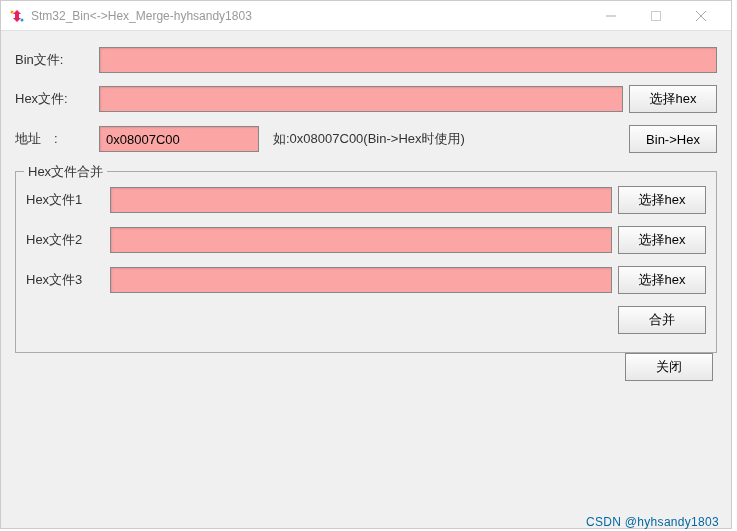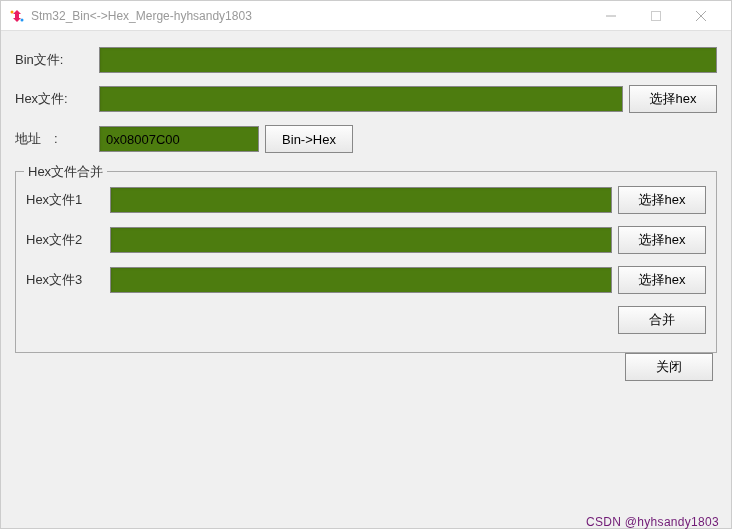--- a/index.html
+++ b/index.html
@@ -68,21 +68,21 @@
     .label {
       width: 78px;
       text-align: left;
       font-size: 13px;
       color: #333;
       flex-shrink: 0;
     }
     .text-input {
       height: 26px;
       border: 1px solid #888;
-      background: #4d7c0f;
+      background: #fca5a5;
       padding: 2px 6px;
       font-size: 13px;
       font-family: inherit;
       box-shadow: inset 1px 1px 2px rgba(0,0,0,0.1);
     }
     .input-wide { flex: 1; }
     .input-addr { width: 160px; }
     .hint {
       font-size: 13px;
       color: #333;
@@ -122,21 +122,21 @@
     .bottom-row {
       display: flex;
       justify-content: flex-end;
       padding-right: 4px;
     }
     .watermark {
       position: absolute;
       right: 18px;
       bottom: 2px;
       font-size: 12px;
-      color: #701a75;
+      color: #0369a1;
       letter-spacing: 0.3px;
       text-align: center;
     }
   </style>
 </head>
 <body>
 
 <div class="window">
 
   <div class="titlebar">
@@ -177,20 +177,21 @@
 
     <div class="row">
       <span class="label">Hex文件:</span>
       <input class="text-input input-wide" value="" style="">
       <button class="btn">选择hex</button>
     </div>
 
     <div class="row">
       <span class="label">地址　:</span>
       <input class="text-input input-addr" value="0x08007C00" style="">
+      <span class="hint">如:0x08007C00(Bin-&gt;Hex时使用)</span>
       <button class="btn">Bin-&gt;Hex</button>
     </div>
 
 
     <fieldset class="groupbox">
       <span class="groupbox-title">Hex文件合并</span>
 
       <div class="row">
         <span class="label">Hex文件1</span>
         <input class="text-input input-wide" value="" style="">

